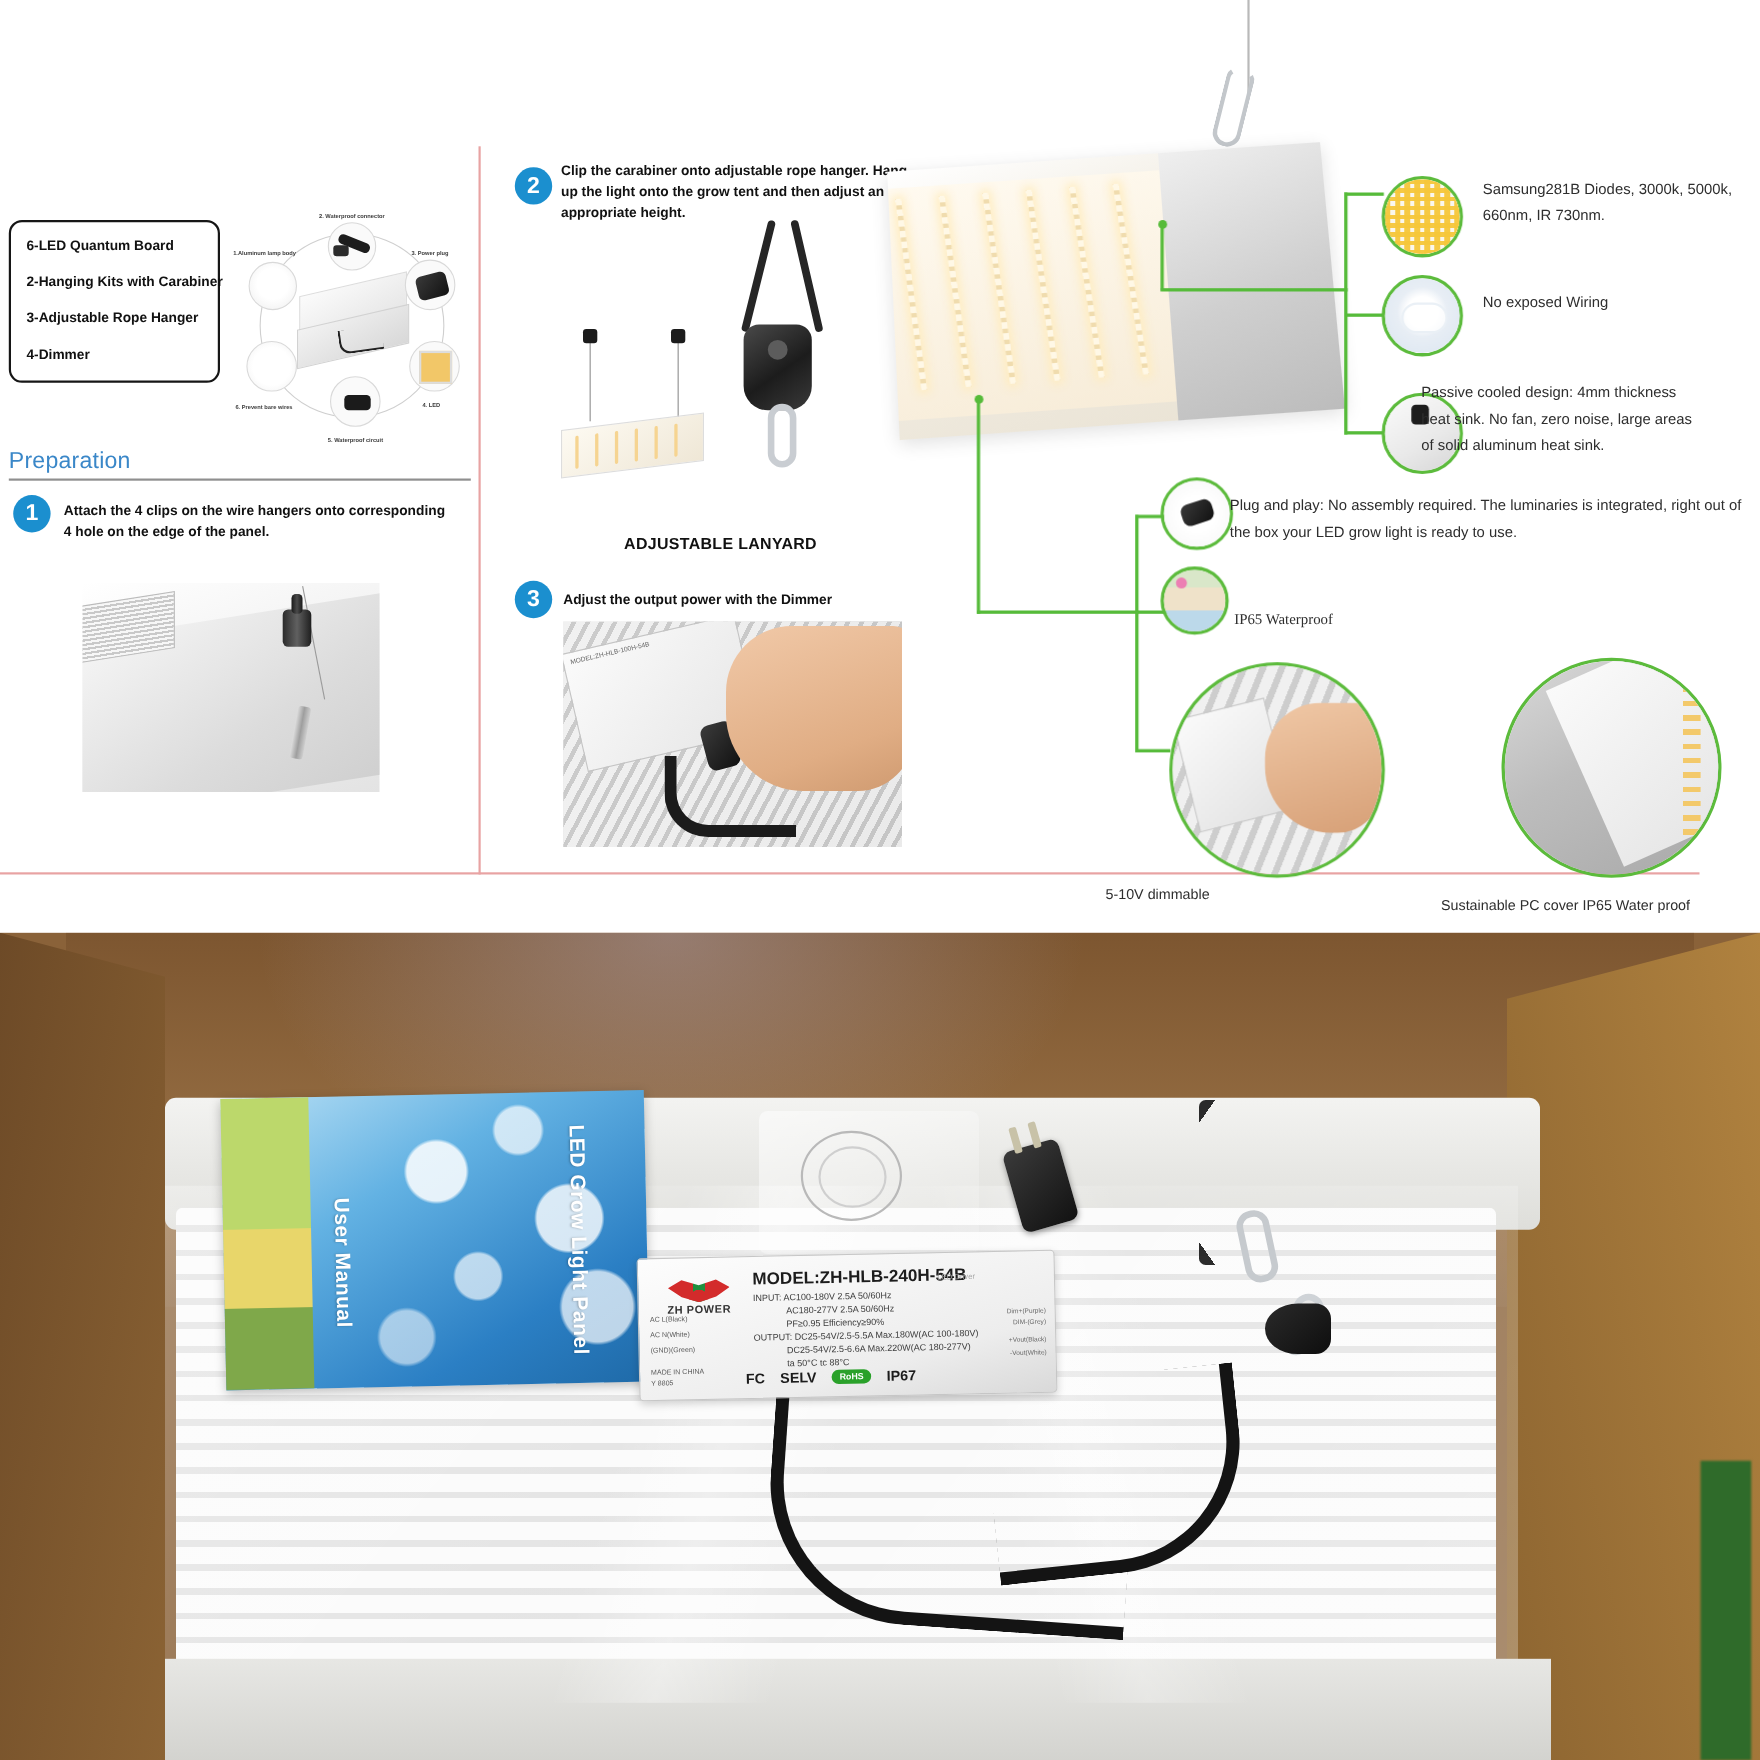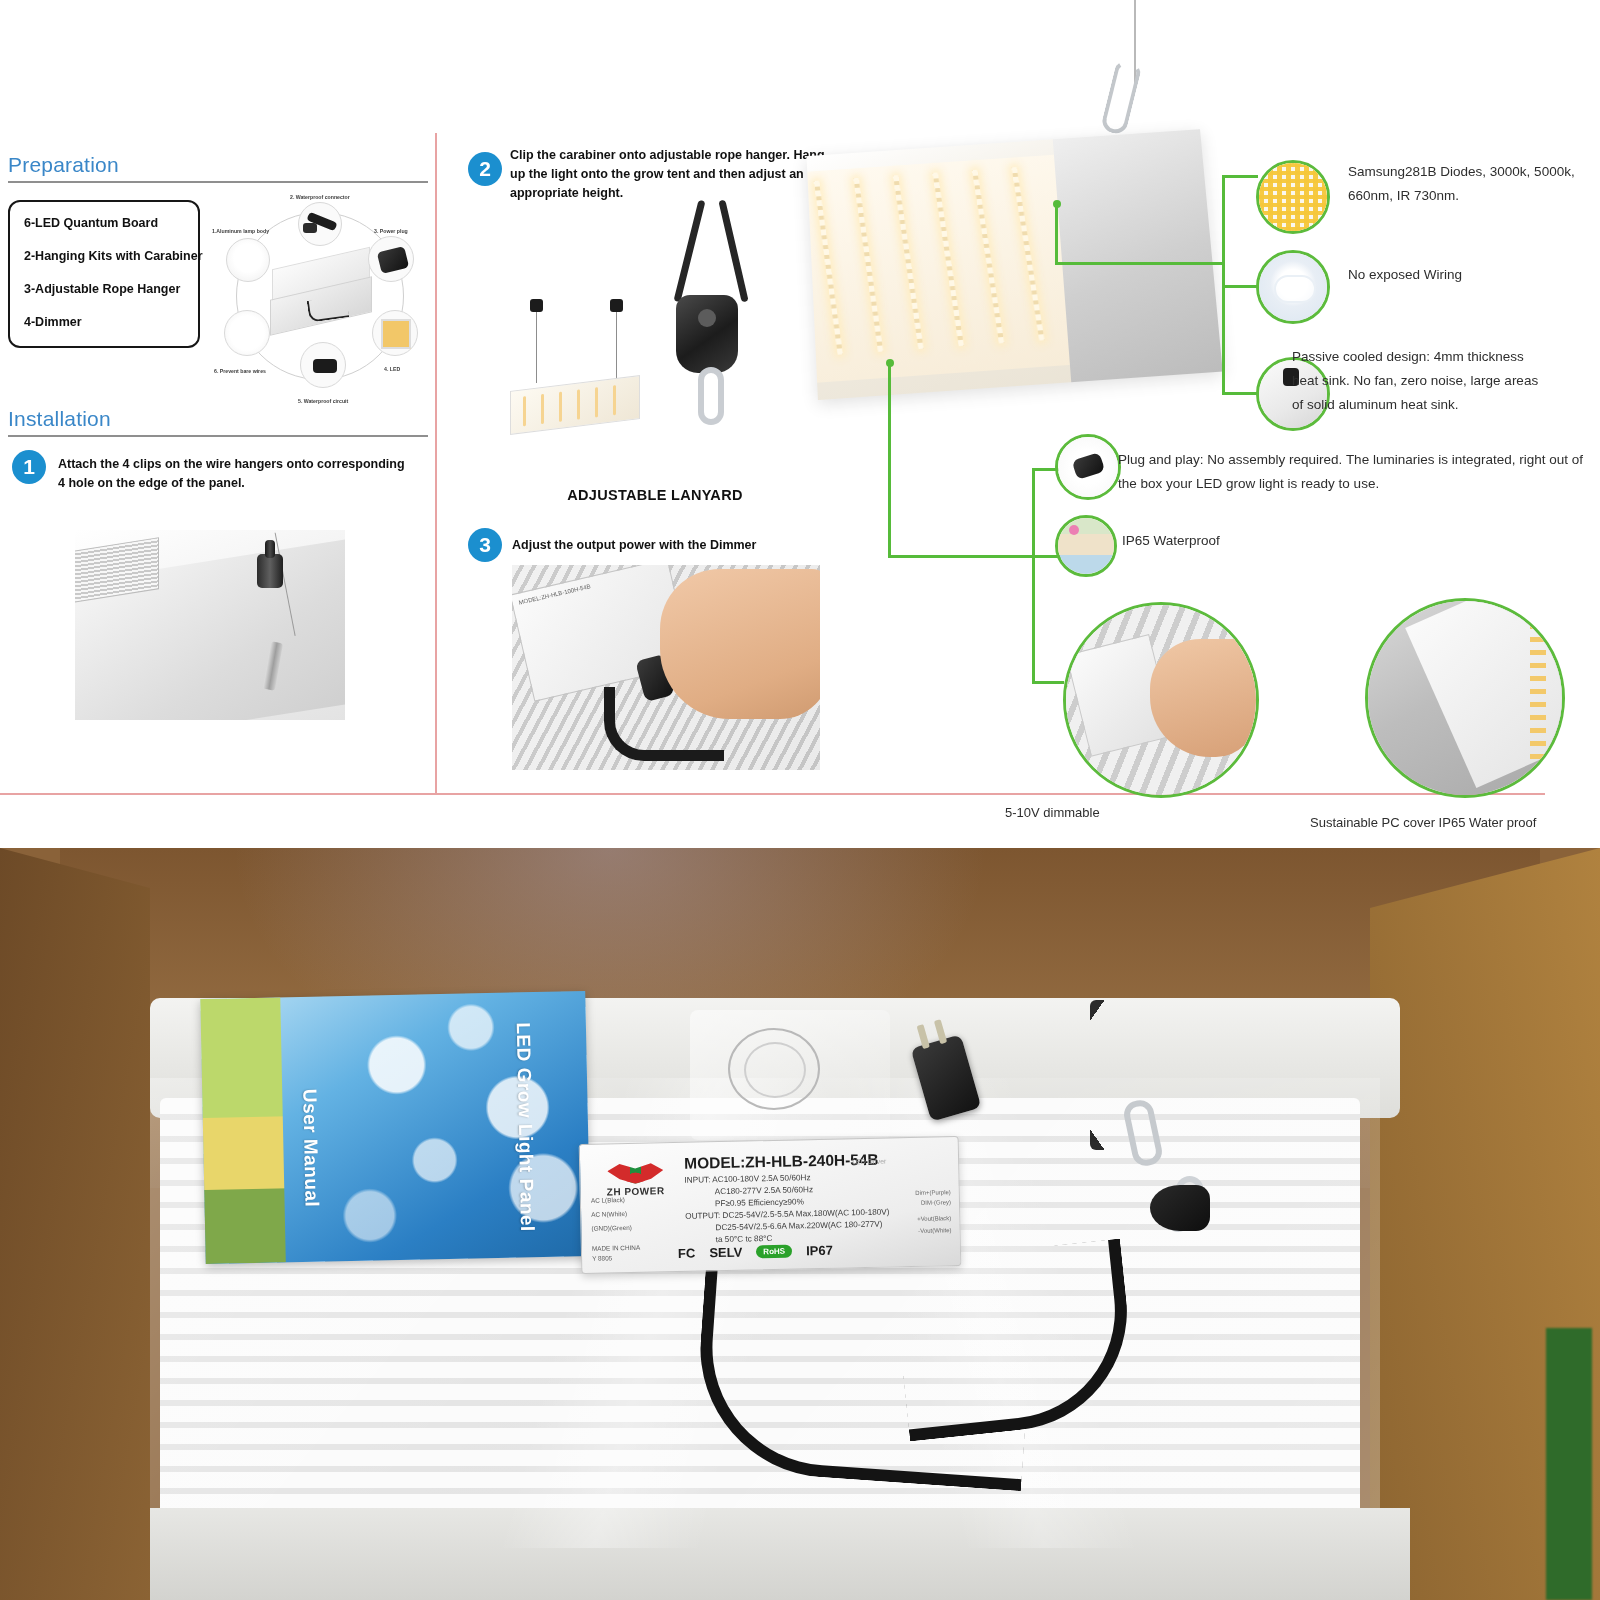--- a/index.html
+++ b/index.html
@@ -426,24 +426,20 @@
 </head>
 <body>
 
 <div class="page">
 
   <div class="info-area">
 
     <div class="vdivider"></div>
     <div class="hdivider-bottom"></div>
 
-    <div class="sec-head" style="left:8px; top:152px; width:420px;">
-      <div class="ttl">Preparation</div>
-      <div class="rule"></div>
-    </div>
 
     <div class="prep-box">
       <div class="li">6-LED Quantum Board</div>
       <div class="li">2-Hanging Kits with Carabiner</div>
       <div class="li">3-Adjustable Rope Hanger</div>
       <div class="li">4-Dimmer</div>
     </div>
 
     <div class="circ-diagram">
       <div class="cd-ring"></div>
@@ -470,21 +466,21 @@
 
       <div class="cd-lbl" style="left:12px;top:48px;">1.Aluminum lamp body</div>
       <div class="cd-lbl" style="left:90px;top:14px;">2. Waterproof connector</div>
       <div class="cd-lbl" style="left:174px;top:48px;">3. Power plug</div>
       <div class="cd-lbl" style="left:184px;top:186px;">4. LED</div>
       <div class="cd-lbl" style="left:98px;top:218px;">5. Waterproof circuit</div>
       <div class="cd-lbl" style="left:14px;top:188px;">6. Prevent bare wires</div>
     </div>
 
     <div class="sec-head" style="left:8px; top:406px; width:420px;">
-      <div class="ttl">Installation</div>
+      <div class="ttl">Preparation</div>
       <div class="rule"></div>
     </div>
 
     <div class="step-num" style="left:12px; top:450px;">1</div>
     <div class="step-txt" style="left:58px; top:455px; width:352px;">Attach the 4 clips on the wire hangers onto corresponding 4 hole on the edge of the panel.</div>
 
     <div class="photo ph-install">
       <div class="plate"></div>
       <div class="heatsink"></div>
       <div class="wire"></div>
@@ -577,21 +573,21 @@
     <div class="callout-txt" style="left:1292px;top:345px;width:250px;">Passive cooled design: 4mm thickness heat sink. No fan, zero noise, large areas of solid aluminum heat sink.</div>
 
     <div class="cir" style="left:1055px;top:434px;width:66px;height:66px;">
       <div class="fill-plug"></div>
     </div>
     <div class="callout-txt" style="left:1118px;top:448px;width:482px;">Plug and play: No assembly required. The luminaries is integrated, right out of the box your LED grow light is ready to use.</div>
 
     <div class="cir" style="left:1055px;top:515px;width:62px;height:62px;">
       <div class="fill-ip65"></div>
     </div>
-    <div class="callout-txt" style="left:1122px;top:529px;width:300px;">IP65 Waterproof</div>
+    <div class="callout-txt" style="left:1122px;top:551px;width:300px;font-family:Liberation Serif, serif;">IP65 Waterproof</div>
 
     <div class="cir" style="left:1063px;top:602px;width:196px;height:196px;">
       <div class="fill-dim"></div>
     </div>
     <div class="cap" style="left:1005px;top:805px;">5-10V dimmable</div>
 
     <div class="cir" style="left:1365px;top:598px;width:200px;height:200px;">
       <div class="fill-pc">
           <div class="dots"></div>
         </div>

